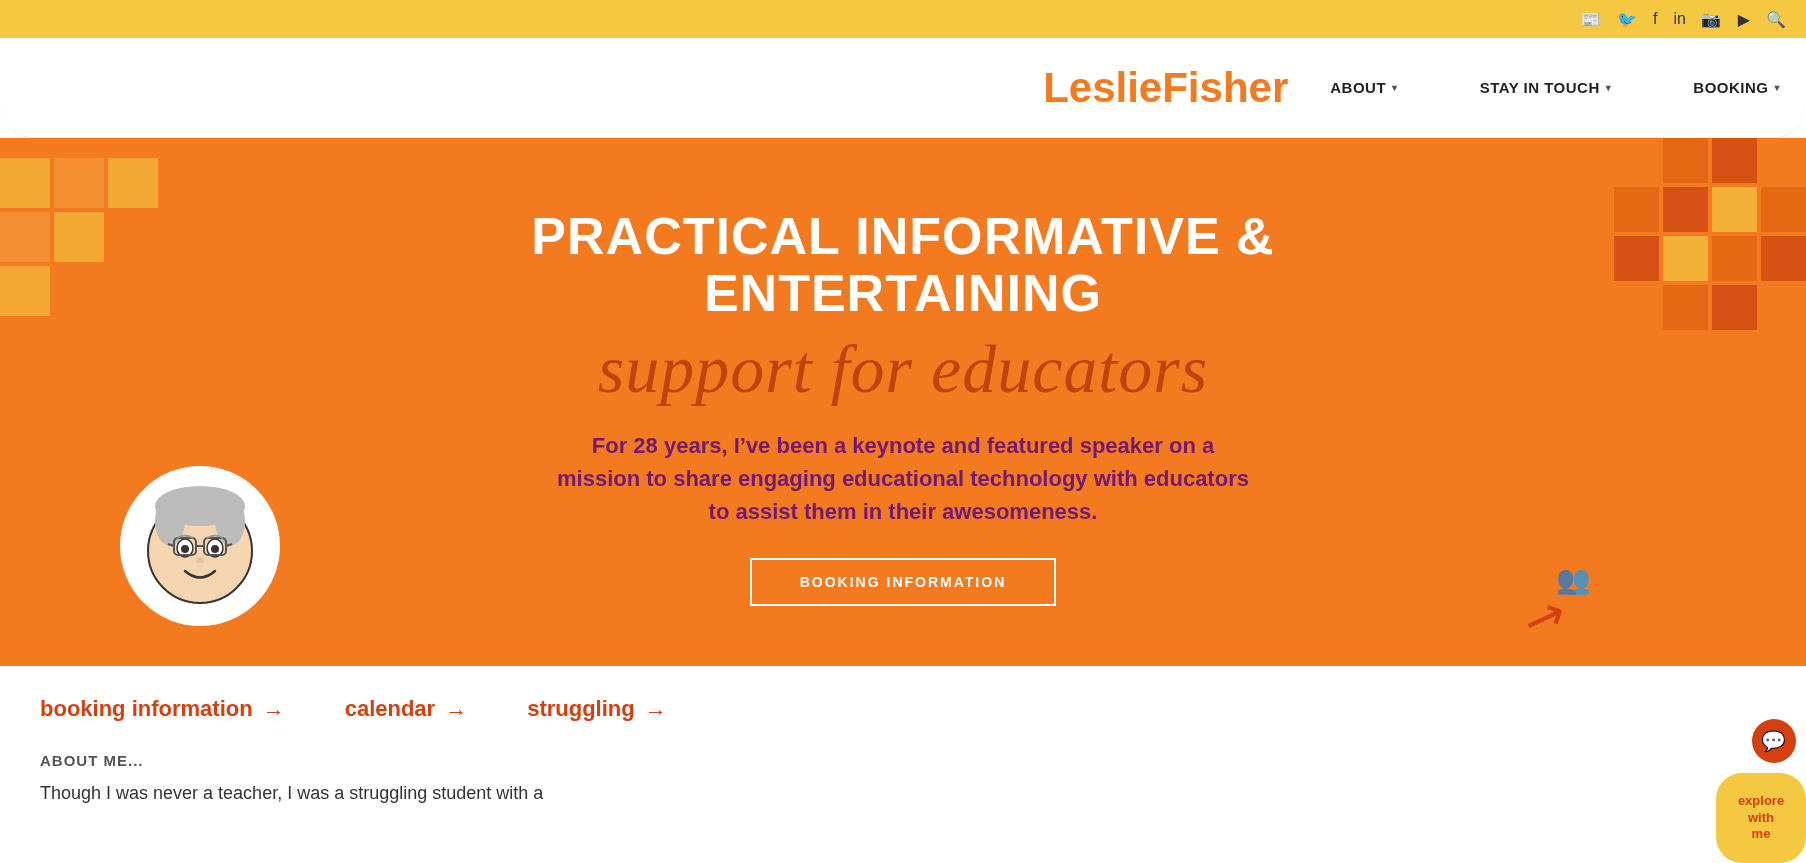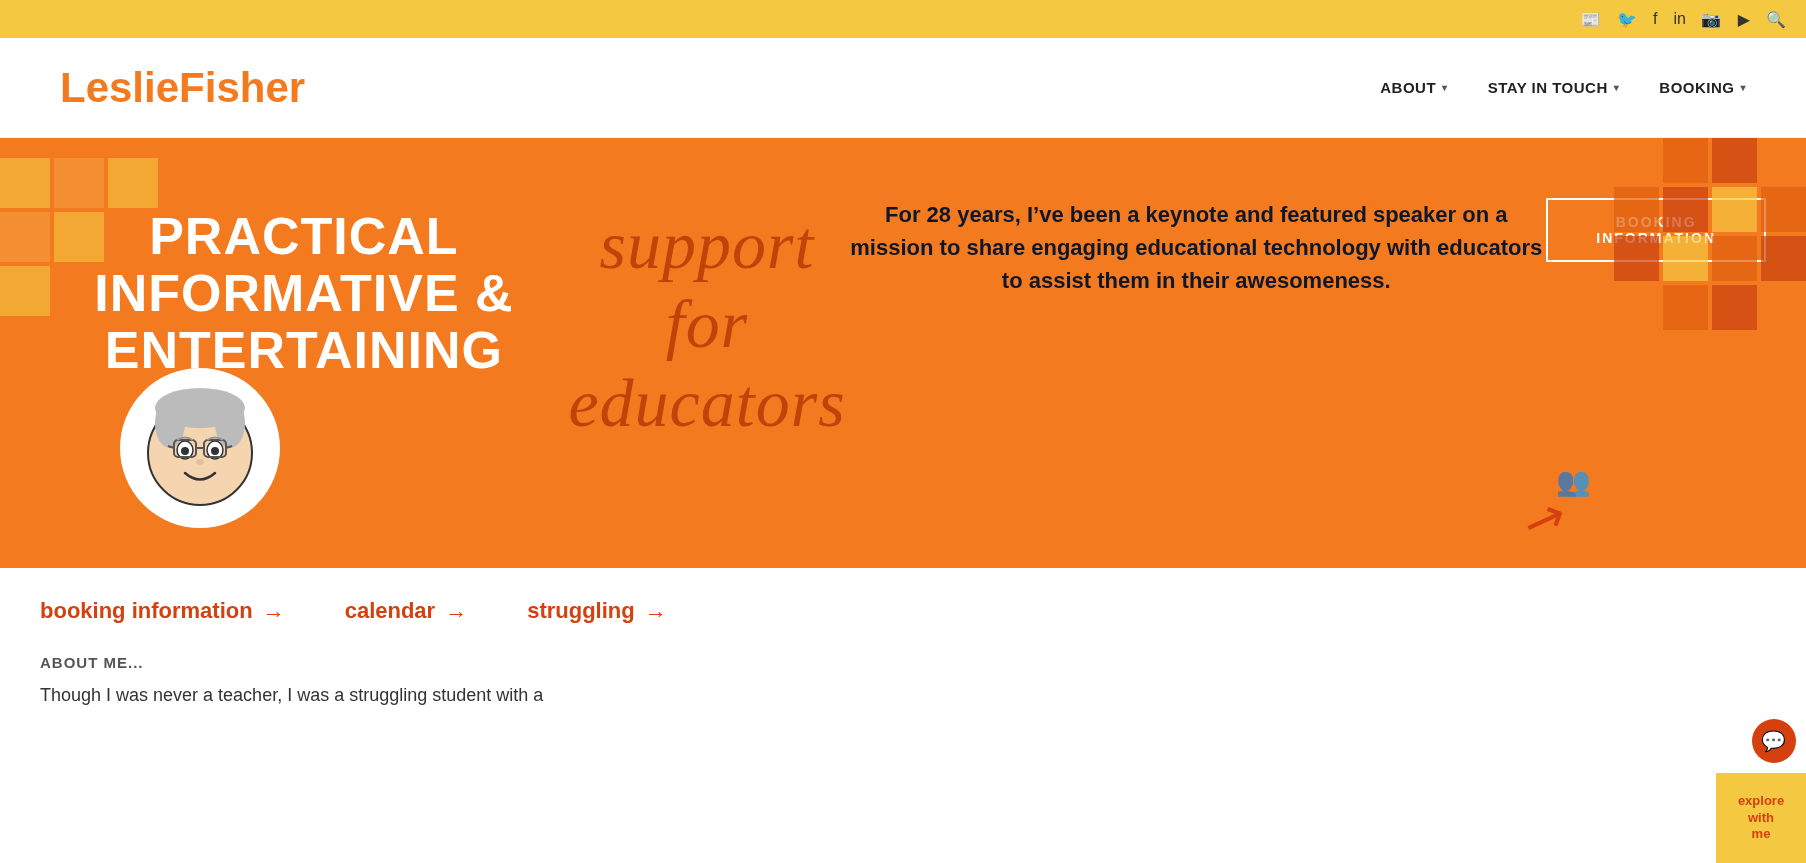--- a/index.html
+++ b/index.html
@@ -20,23 +20,24 @@
       color: #333;
       cursor: pointer;
     }
 
     
     .header {
       background: #fff;
       height: 100px;
       display: flex;
       align-items: center;
-      justify-content: space-between;
-      padding: 0 60px;
+      justify-content: flex-end;
+      padding: 0 26px;
       border-bottom: 1px solid #eee;
+      border-radius: 32px;
     }
     .logo {
       font-size: 42px;
       font-weight: 700;
     }
     .logo-leslie { color: #f47a20; }
     .logo-fisher { color: #f47a20; }
 
     .nav {
       display: flex;
@@ -46,35 +47,36 @@
     .nav-item {
       display: flex;
       align-items: center;
       gap: 6px;
       font-size: 15px;
       font-weight: 700;
       color: #222;
       cursor: pointer;
       letter-spacing: 0.5px;
       text-transform: uppercase;
+      margin-left: 42px;
     }
     .nav-item .chevron {
       font-size: 10px;
       color: #555;
     }
 
     
     .hero {
       background: #f47a20;
       position: relative;
-      padding: 60px 40px 60px;
+      padding: 60px 60px 60px;
       min-height: 430px;
       display: flex;
-      flex-direction: row;
-      align-items: flex-start;
+      flex-direction: column;
+      align-items: center;
       text-align: center;
       overflow: hidden;
     }
 
     .hero-headline {
       font-size: 52px;
       font-weight: 900;
       color: #fff;
       text-transform: uppercase;
       letter-spacing: 1px;
@@ -87,24 +89,24 @@
       color: #c0440a;
       font-family: 'Georgia', cursive;
       font-style: italic;
       font-weight: 400;
       margin: 8px 0 20px;
       letter-spacing: 1px;
     }
     .hero-body {
       font-size: 22px;
       font-weight: 700;
-      color: #0f172a;
+      color: #701a75;
       max-width: 700px;
       line-height: 1.5;
-      margin-bottom: 40px;
+      margin-bottom: 30px;
     }
     .hero-btn {
       border: 2px solid #fff;
       background: transparent;
       color: #fff;
       font-size: 14px;
       font-weight: 700;
       letter-spacing: 2px;
       text-transform: uppercase;
       padding: 14px 48px;
@@ -221,20 +223,21 @@
       width: 90px;
       height: 90px;
       display: flex;
       align-items: center;
       justify-content: center;
       font-size: 13px;
       font-weight: 700;
       color: #d44010;
       text-align: center;
       line-height: 1.3;
+      border-radius: 26px;
     }
 
     
     .chat-btn {
       position: fixed;
       right: 10px;
       bottom: 100px;
       background: #d44010;
       color: #fff;
       width: 44px;

